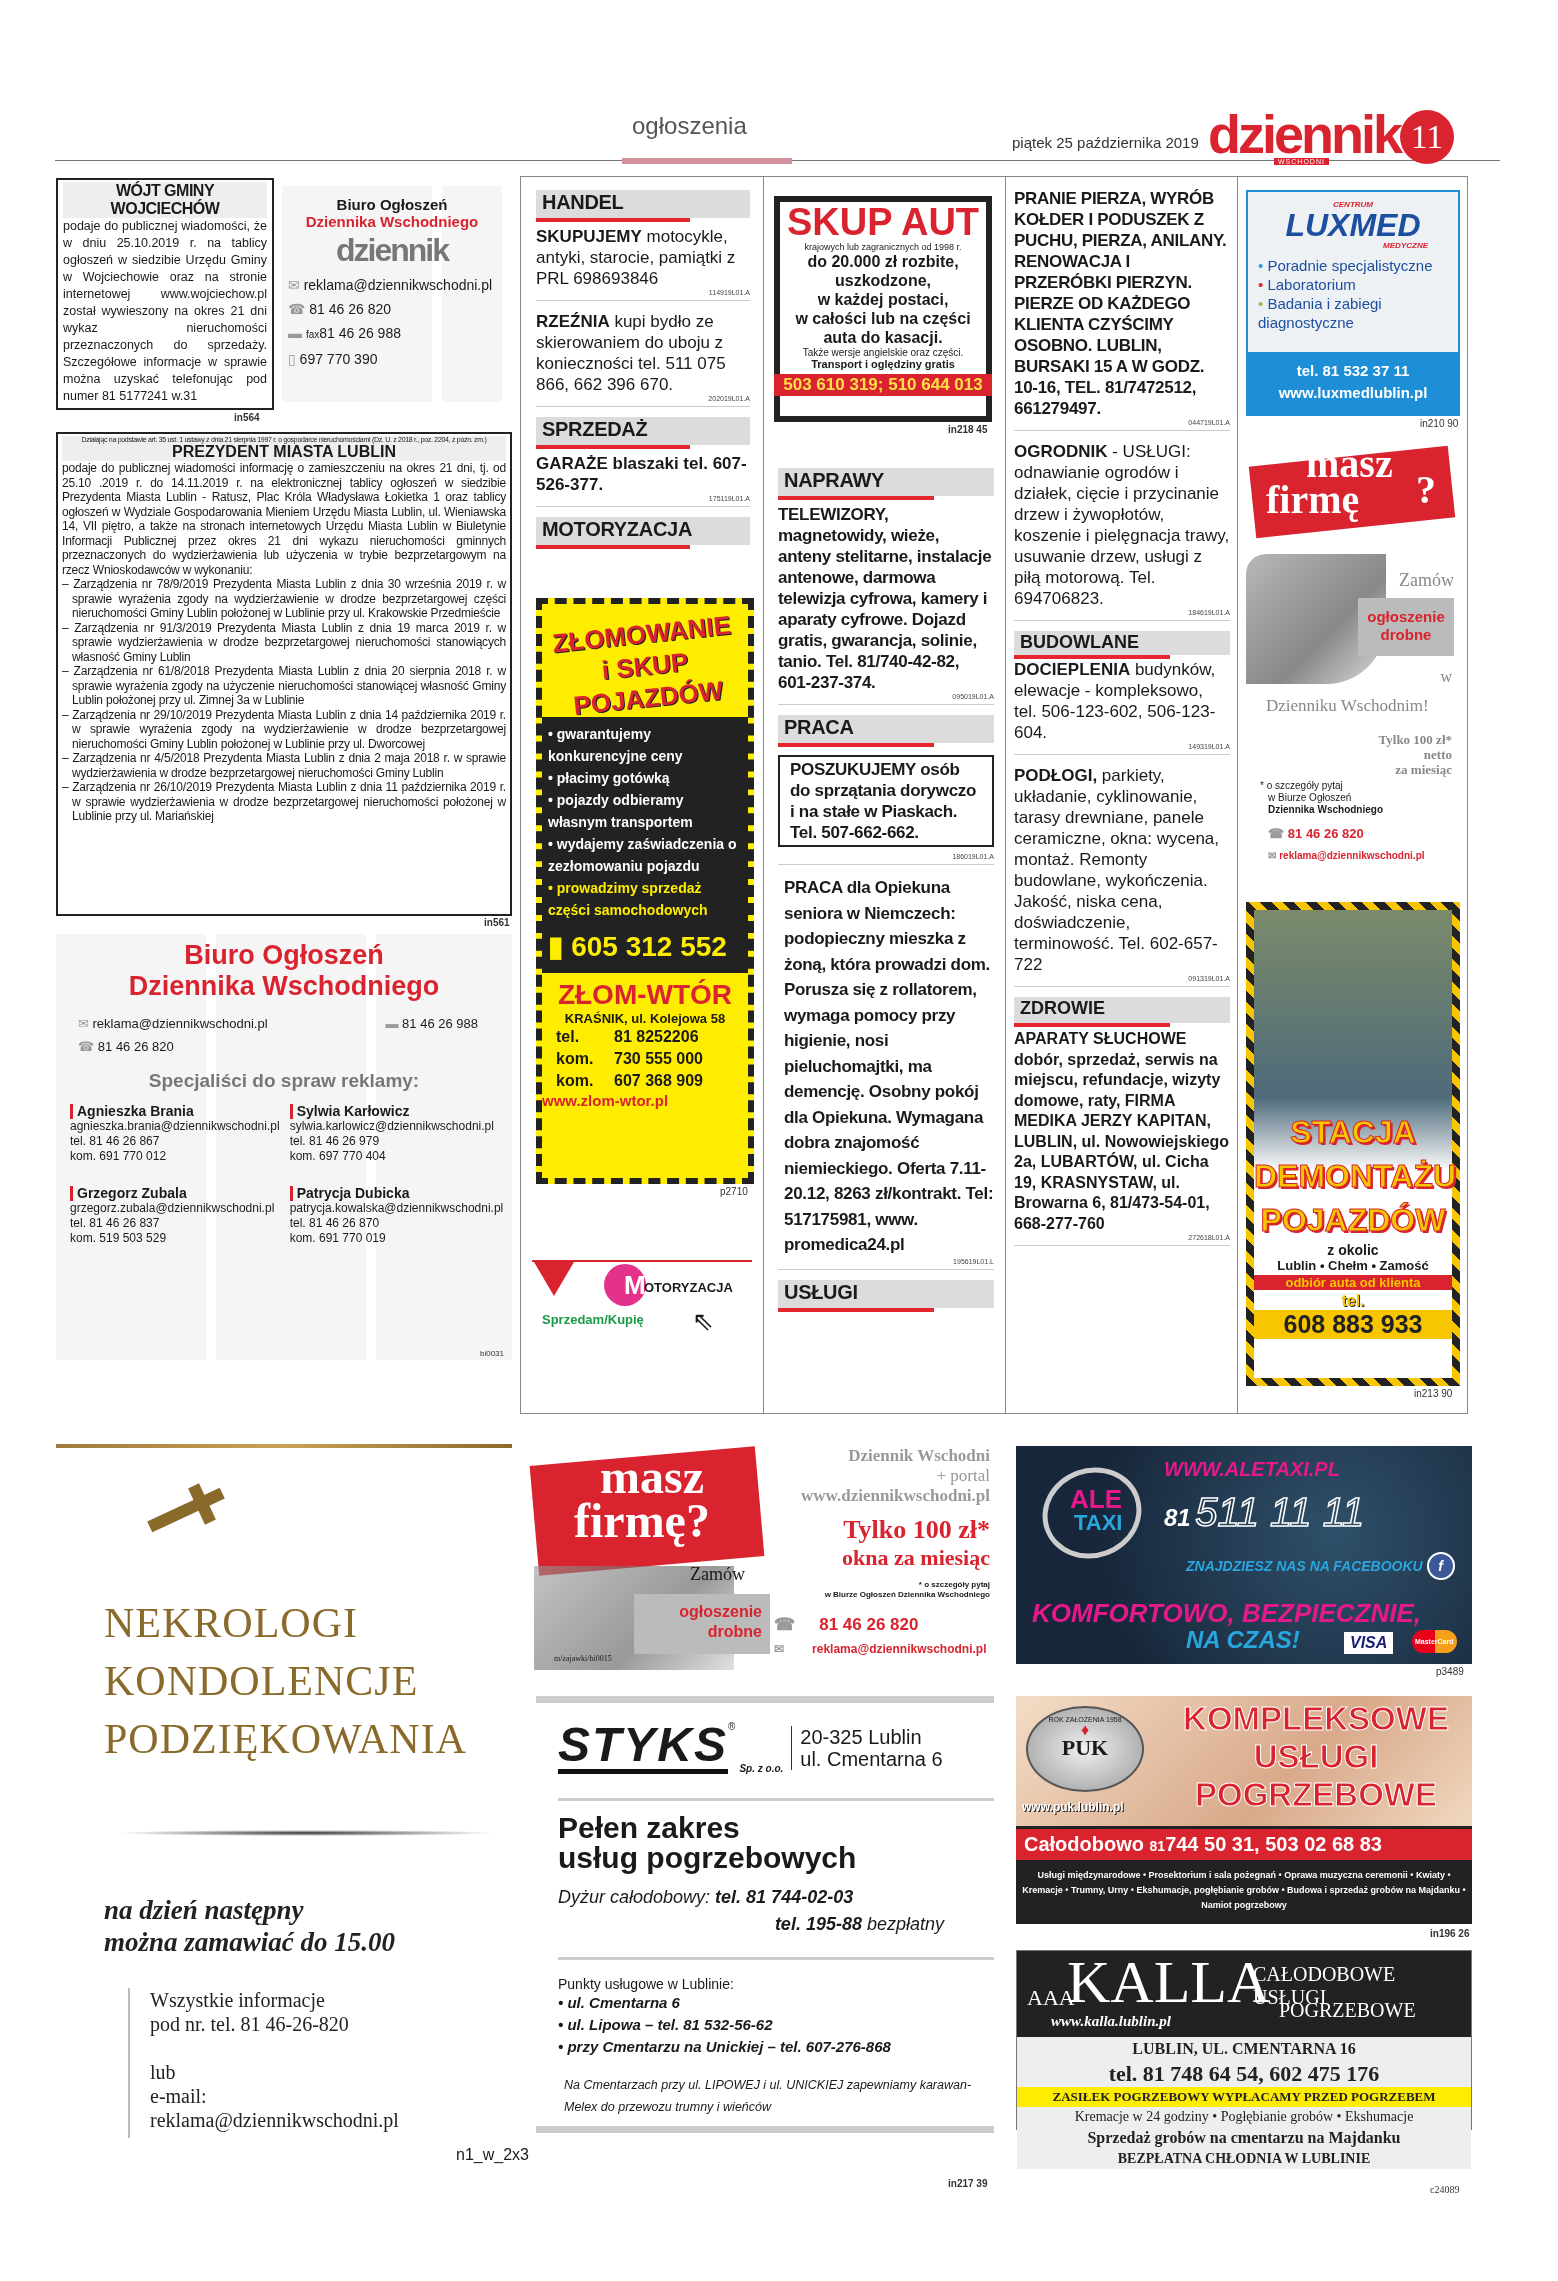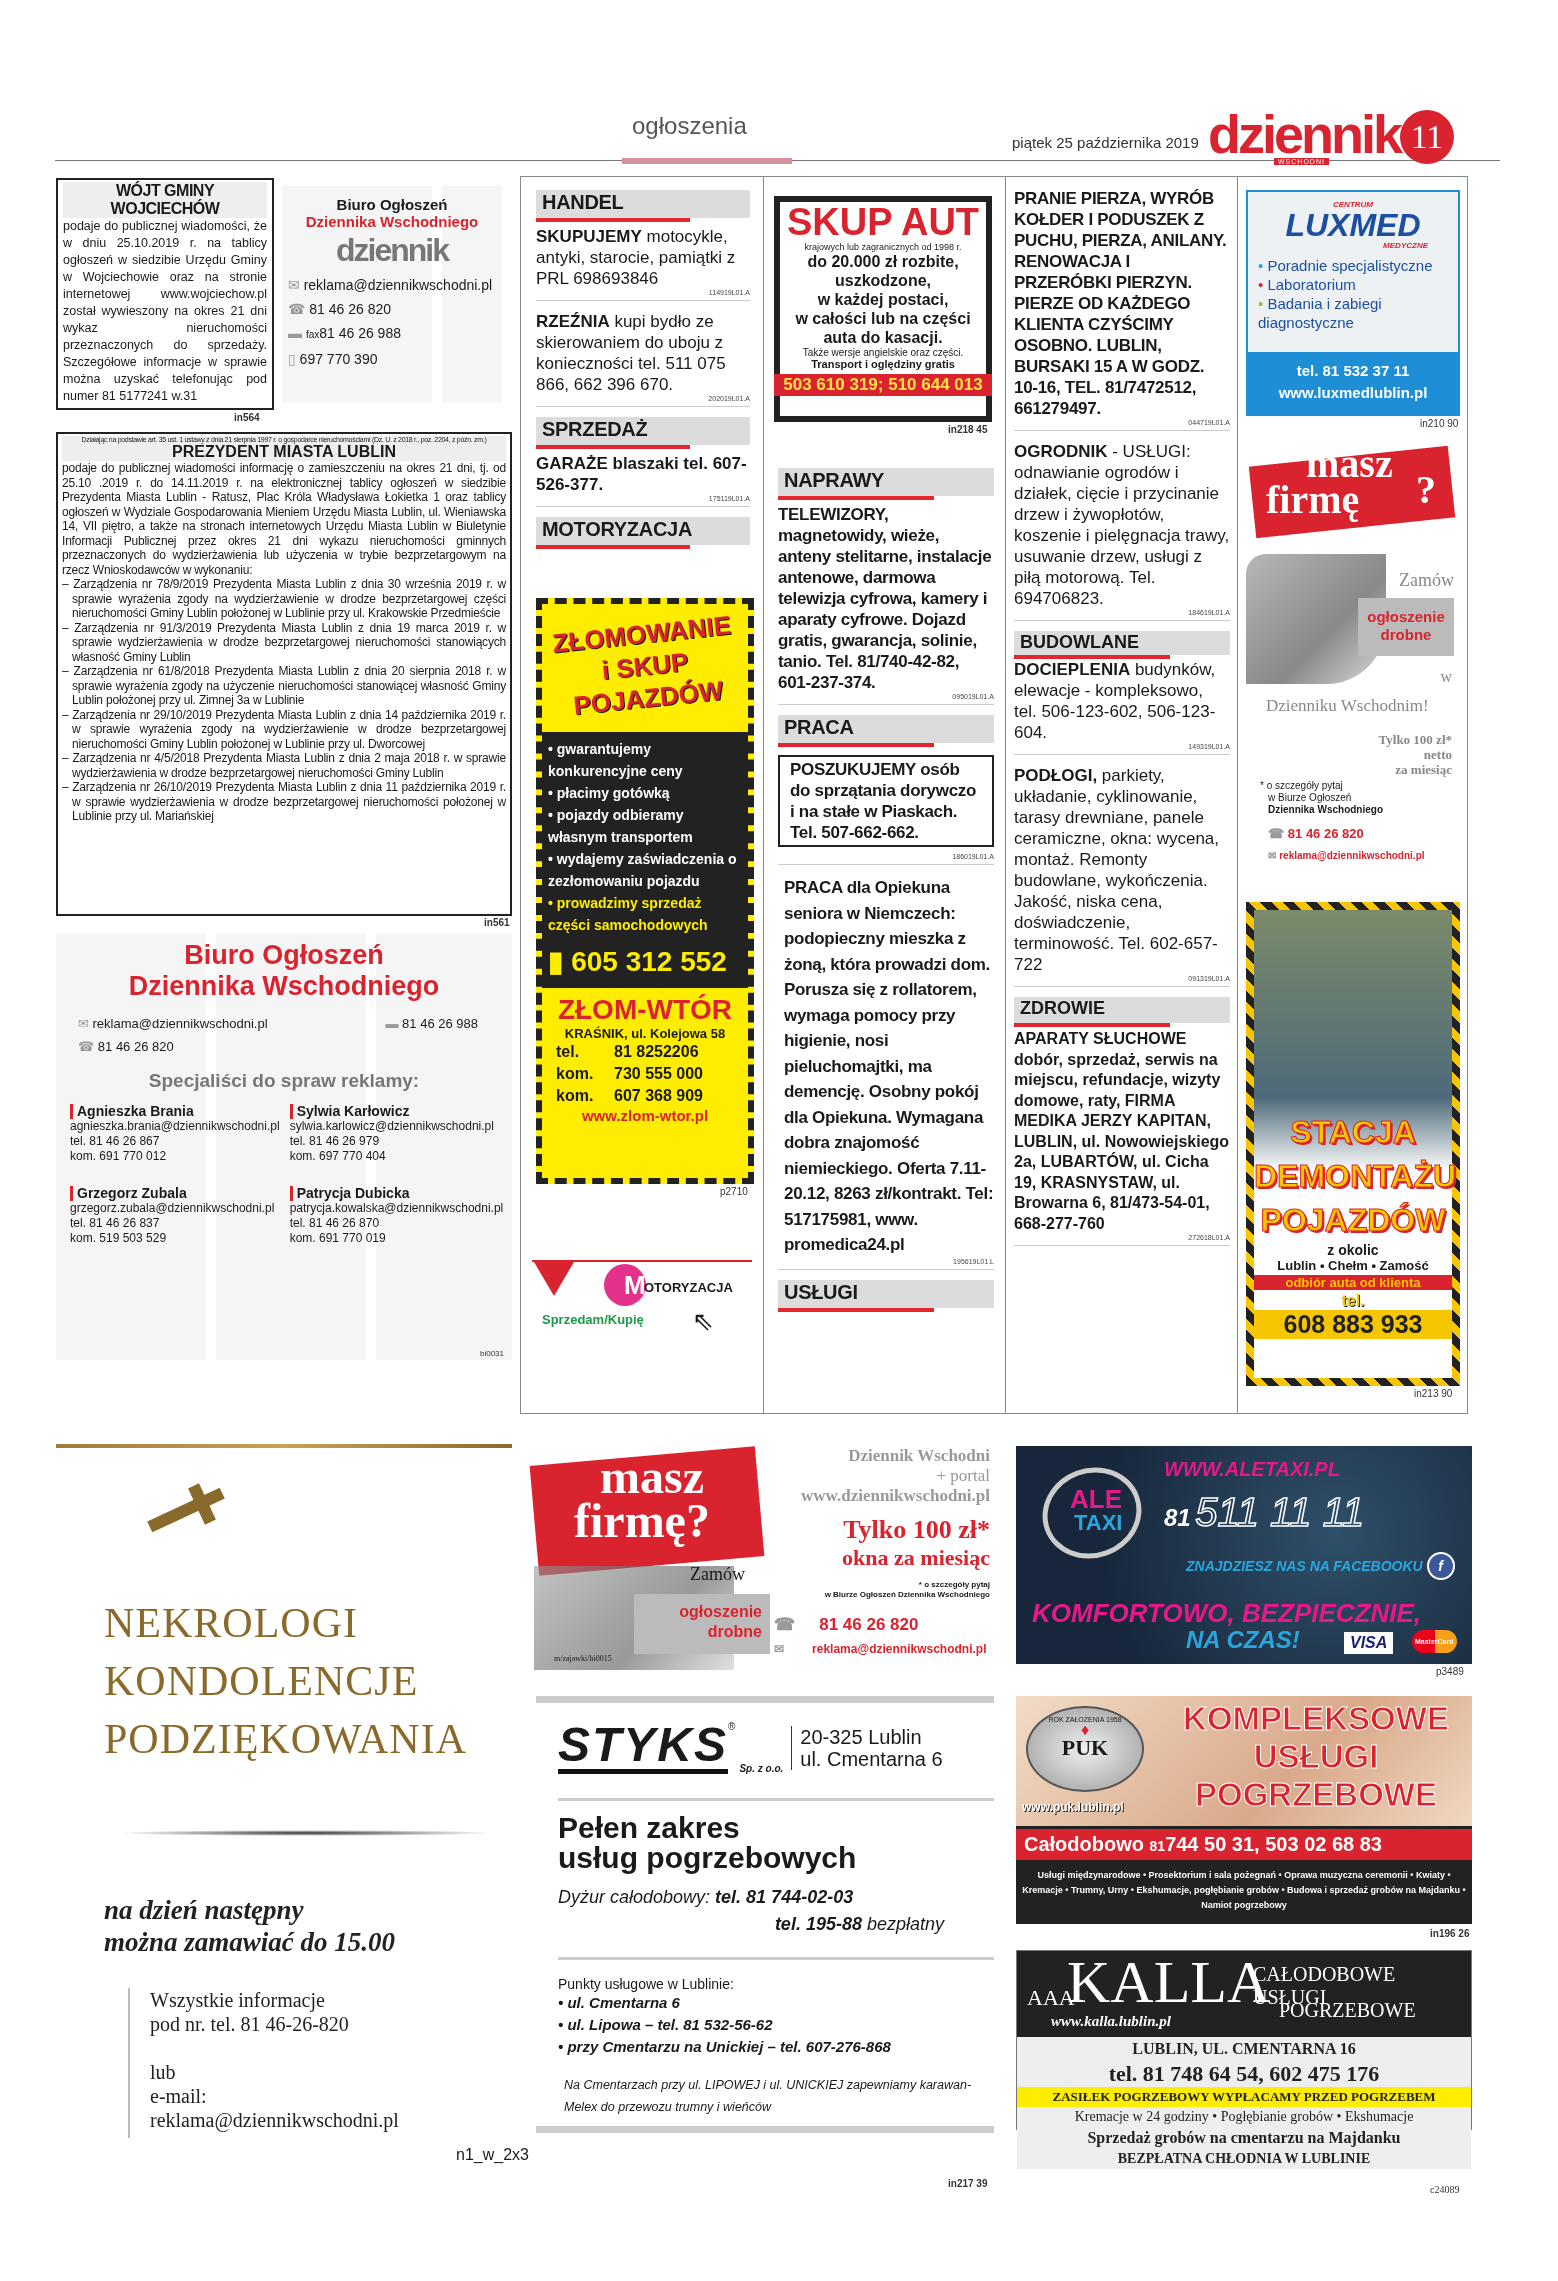--- a/index.html
+++ b/index.html
@@ -126,38 +126,38 @@
   <div class="code">175119L01.A</div>
   <div class="cat cond">MOTORYZACJA</div>
 </div>
 
 <div class="abs" style="left:536px;top:598px;width:218px;height:586px;background:#ffed00;border:6px dashed #222;">
   <div style="text-align:center;font-weight:900;color:#d9232e;font-size:26px;line-height:32px;margin-top:14px;transform:rotate(-6deg);text-shadow:1px 1px 0 #222">
     <div>ZŁOMOWANIE</div>
     <div>i SKUP</div>
     <div>POJAZDÓW</div>
   </div>
-  <div style="background:#222;color:#fff;font-weight:bold;font-size:14px;line-height:22px;padding:6px 6px;margin-top:18px">
+  <div style="background:#222;color:#fff;font-weight:bold;font-size:14px;line-height:22px;padding:6px 6px;margin-top:3px">
     <div id="zlom-bullets">
         <div>• gwarantujemy konkurencyjne ceny</div>
         <div>• płacimy gotówką</div>
         <div>• pojazdy odbieramy własnym transportem</div>
         <div>• wydajemy zaświadczenia o zezłomowaniu pojazdu</div>
       </div>
     <div style="color:#ffed00">• prowadzimy sprzedaż części samochodowych</div>
     <div style="color:#ffed00;font-size:28px;line-height:40px;margin-top:6px"><span>▮ </span><span>605 312 552</span></div>
   </div>
   <div style="text-align:center;color:#d9232e;font-weight:900;font-size:28px;margin-top:6px">ZŁOM-WTÓR</div>
   <div style="text-align:center;font-weight:bold;font-size:13px">KRAŚNIK, ul. Kolejowa 58</div>
   <div style="font-weight:bold;font-size:16px;line-height:22px;padding-left:14px">
     <div><span style="display:inline-block;width:58px">tel.</span><span>81 8252206</span></div>
     <div><span style="display:inline-block;width:58px">kom.</span><span>730 555 000</span></div>
     <div><span style="display:inline-block;width:58px">kom.</span><span>607 368 909</span></div>
   </div>
-  <div style="text-align:center;color:#d9232e;font-weight:bold;font-size:15px">www.zlom-wtor.pl</div>
+  <div style="color:#d9232e;font-weight:bold;font-size:15px">www.zlom-wtor.pl</div>
 </div>
 <div class="abs tag" style="left:720px;top:1186px">p2710</div>
 
 <div class="abs" style="left:532px;top:1260px;width:220px;height:90px;">
   <div style="position:absolute;left:0;top:0;width:220px;height:2px;background:#d9232e"></div>
   <div style="position:absolute;left:2px;top:2px;width:0;height:0;border-left:20px solid transparent;border-right:20px solid transparent;border-top:34px solid #d9232e"></div>
   <div style="position:absolute;left:72px;top:4px;width:42px;height:42px;border-radius:50%;background:#e4318c"></div>
   <span style="position:absolute;left:92px;top:10px;font-weight:900;font-size:26px;color:#fff">M</span>
   <span style="position:absolute;left:112px;top:20px;font-weight:900;font-size:13px">OTORYZACJA</span>
   <span style="position:absolute;left:10px;top:52px;font-weight:bold;font-size:13px;color:#1a9a48">Sprzedam/Kupię</span>

